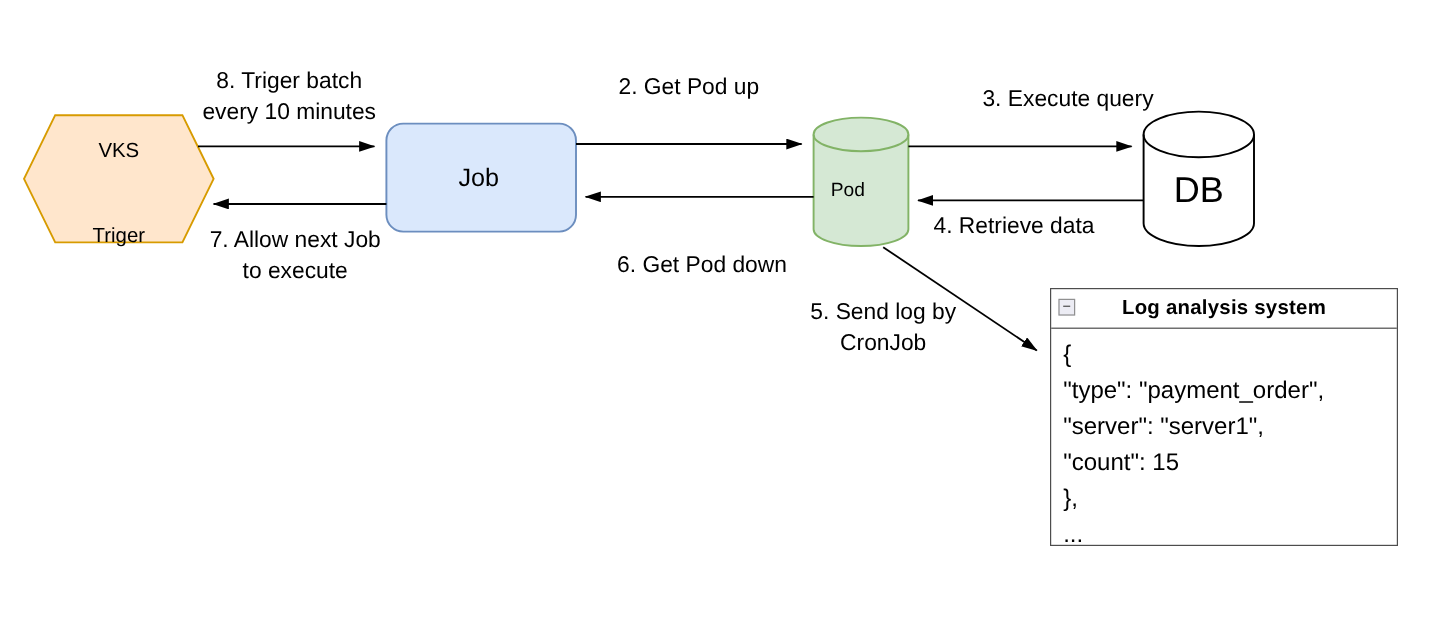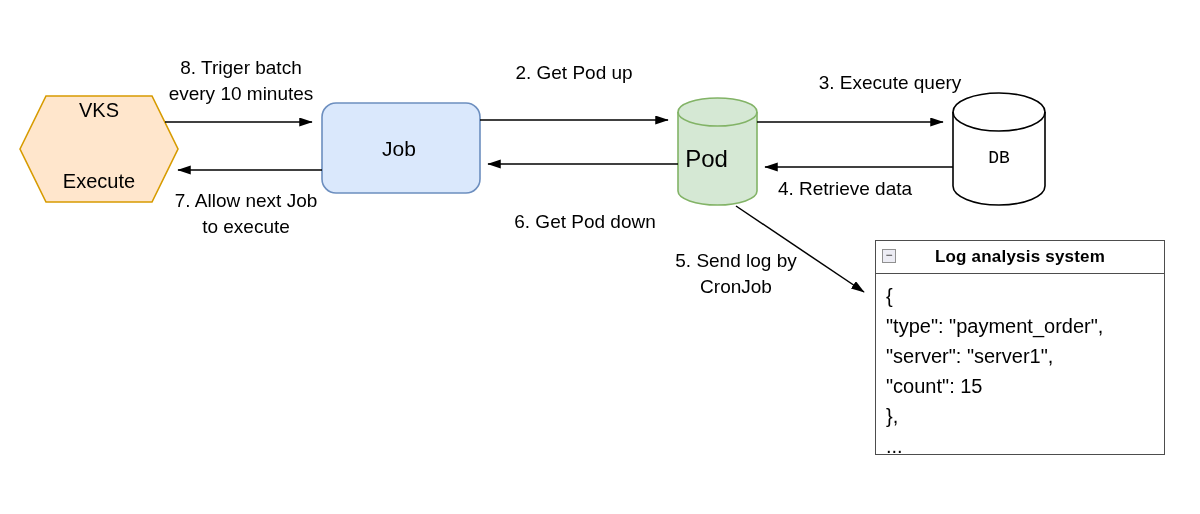--- a/index.html
+++ b/index.html
@@ -105,31 +105,31 @@
 
     <line x1="165" y1="122" x2="312" y2="122" stroke="#000" stroke-width="1.5" marker-end="url(#arrowhead)"></line>
     <line x1="322" y1="170" x2="178" y2="170" stroke="#000" stroke-width="1.5" marker-end="url(#arrowhead)"></line>
     <line x1="480" y1="120" x2="668" y2="120" stroke="#000" stroke-width="1.5" marker-end="url(#arrowhead)"></line>
     <line x1="678" y1="164" x2="488" y2="164" stroke="#000" stroke-width="1.5" marker-end="url(#arrowhead)"></line>
     <line x1="757" y1="122" x2="943" y2="122" stroke="#000" stroke-width="1.5" marker-end="url(#arrowhead)"></line>
     <line x1="953" y1="167" x2="765" y2="167" stroke="#000" stroke-width="1.5" marker-end="url(#arrowhead)"></line>
     <line x1="736" y1="206" x2="864" y2="292" stroke="#000" stroke-width="1.5" marker-end="url(#arrowhead)"></line>
   </svg>
 
-  <div class="node-label" style="left:20px; top:93px; width:158px; height:106px; font-size:20px;gap:44px;">
+  <div class="node-label" style="left:20px; top:108px; width:158px; height:106px; font-size:17px;gap:44px;">
     <span>VKS</span>
-    <span>Execute</span>
+    <span>Triger</span>
   </div>
   <div class="node-label" style="left:322px; top:103px; width:154px; height:90px;border-radius:13px;">
     <span>Job</span>
   </div>
-  <div class="node-label" style="left:678px; top:115px; width:57px; height:86px; font-size:24px;">
+  <div class="node-label" style="left:678px; top:115px; width:57px; height:86px; font-size:16px;">
     <span>Pod</span>
   </div>
-  <div class="node-label" style="left:953px; top:112px; width:92px; height:93px; font-size:18px;font-family:Liberation Mono, monospace;">
+  <div class="node-label" style="left:953px; top:112px; width:92px; height:93px; font-size:30px;">
     <span>DB</span>
   </div>
 
   <div class="edge-label" style="left:241px; top:55px;">
     <div>8. Triger batch</div>
     <div>every 10 minutes</div>
   </div>
   <div class="edge-label" style="left:246px; top:188px;">
     <div>7. Allow next Job</div>
     <div>to execute</div>

